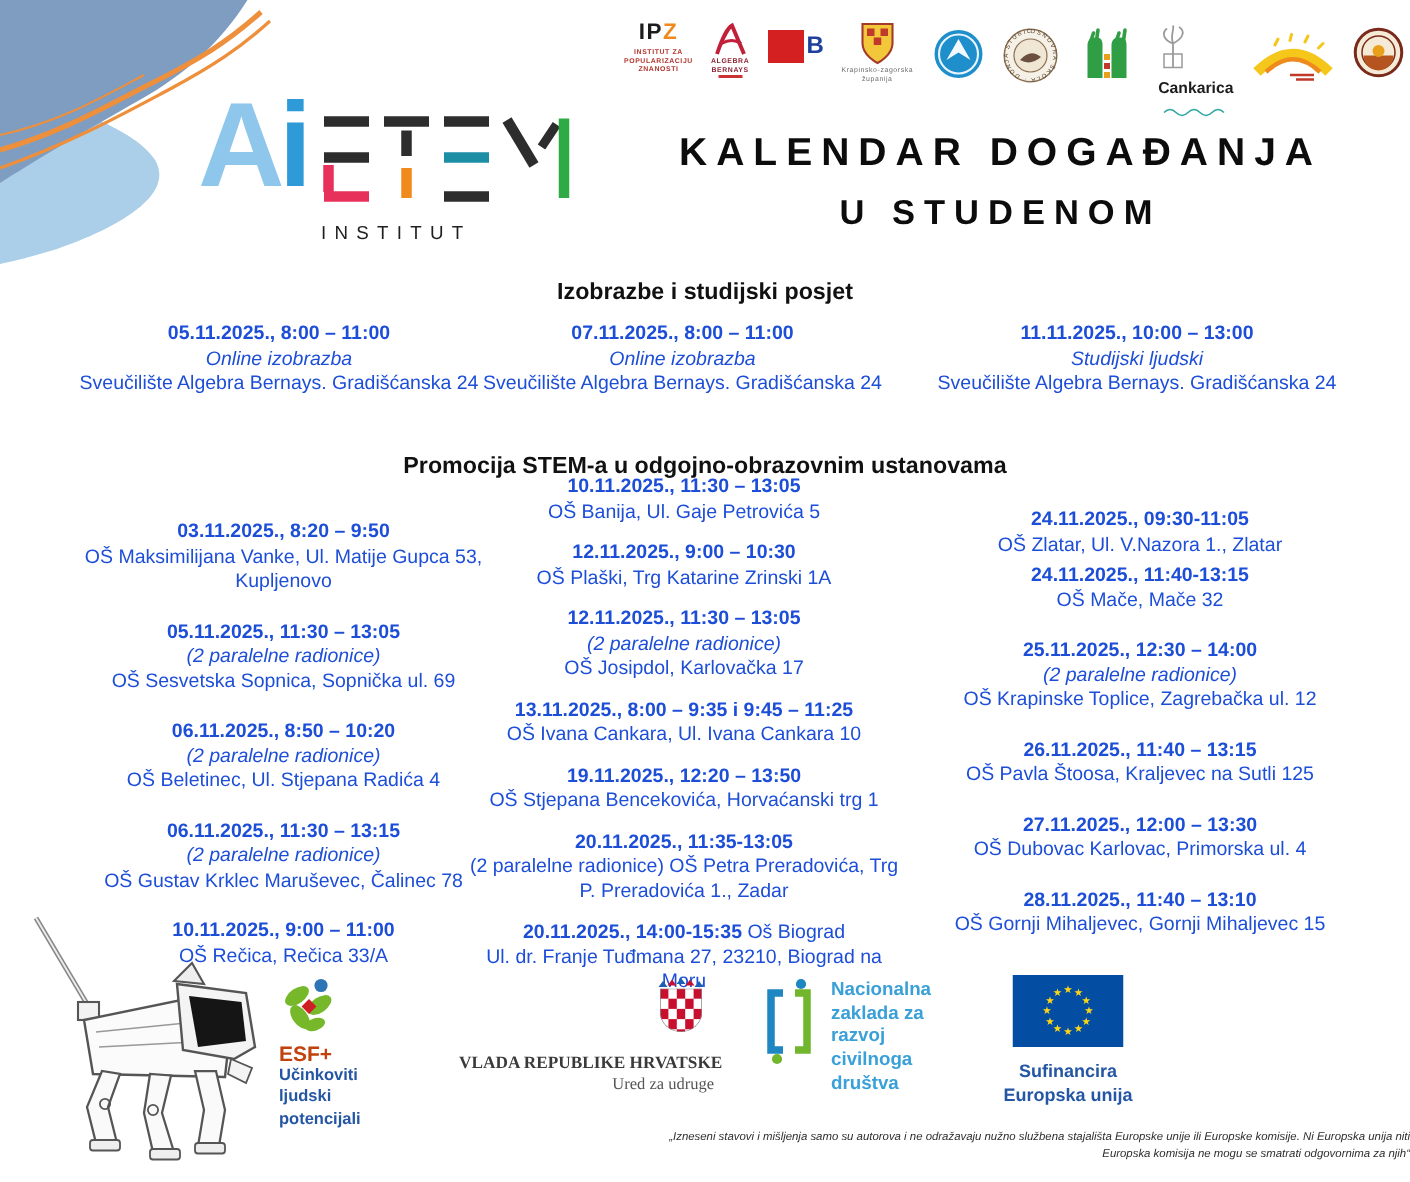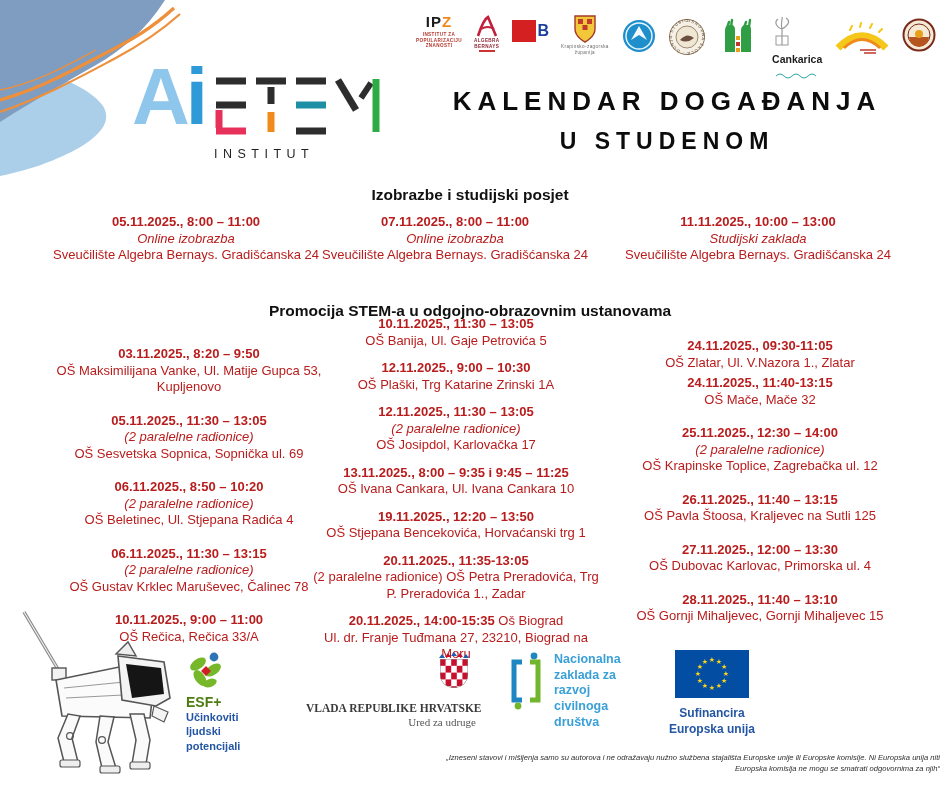--- a/index.html
+++ b/index.html
@@ -32,40 +32,40 @@
   .edukatori{margin-top:7px;font-size:12.5px;letter-spacing:5.5px;color:#1f1f1f;font-weight:500}
   
   .title{position:absolute;top:86px;left:452px;width:430px;text-align:center;font-weight:700;color:#0c0c0c}
   .title-1{font-size:26px;letter-spacing:6px;white-space:nowrap}
   .title-2{font-size:23px;letter-spacing:6px;margin-top:11px}
   
   .sec-head{position:absolute;left:0;width:940px;text-align:center;font-size:15.5px;font-weight:700;color:#111}
   .sh1{top:186px}
   .sh2{top:302px}
   
-  .col{position:absolute;text-align:center;font-size:13px;line-height:16.5px;color:#b91c1c}
+  .col{position:absolute;text-align:center;font-size:13px;line-height:16.5px;color:#1d4ed8}
   .sec1 .c1{top:214px;left:36px;width:300px}
   .sec1 .c2{top:214px;left:310px;width:290px}
   .sec1 .c3{top:214px;left:612px;width:292px}
   .sec2 .c1{top:346px;left:36px;width:306px}
   .sec2 .c2{top:316px;left:308px;width:296px}
   .sec2 .c3{top:338px;left:612px;width:296px}
   .event{margin-bottom:17px}
   .sec2 .c2 .event{margin-bottom:11px}
   .event.mb4{margin-bottom:4px}
   .event.tight{margin-bottom:2px}
   .ev-date{font-weight:700}
   .ev-date .suffix{font-weight:400}
   .ev-note{font-style:italic}
   
   .dog{position:absolute;left:4px;top:602px}
   
   .flogos{position:absolute;top:650px;left:186px;width:576px;display:flex;justify-content:space-between;align-items:flex-start}
   .esf{display:flex;flex-direction:column;width:92px}
-  .esf-brand{font-size:14px;font-weight:700;color:#4d7c0f;margin-top:2px}
+  .esf-brand{font-size:14px;font-weight:700;color:#c2410c;margin-top:2px}
   .esf-line{font-size:11px;font-weight:700;color:#2456a4;line-height:1.3}
   .vlada{width:170px;text-align:right;font-family:"Liberation Serif",serif}
   .vlada-l1{font-size:11.5px;font-weight:700;color:#3a3a3a;margin-top:4px;white-space:nowrap}
   .vlada-l2{font-size:11px;color:#555;margin-top:2px}
   .nzrcd{display:flex;align-items:flex-start;width:130px}
   .nz-txt{margin-left:6px;margin-top:2px}
   .nz-line{font-size:12.5px;font-weight:700;color:#3aa0d8;line-height:1.25}
   .eu{width:100px;text-align:center}
   .eu-l{font-size:12px;font-weight:700;color:#2456a4;line-height:1.3}
   .eu-flag{display:inline-block}
@@ -234,21 +234,21 @@
   <div class="col c2">
     <div class="event">
       <div class="ev-date">07.11.2025., 8:00 – 11:00</div>
       <div class="ev-note">Online izobrazba</div>
       <div class="ev-venue">Sveučilište Algebra Bernays. Gradišćanska 24</div>
     </div>
   </div>
   <div class="col c3">
     <div class="event">
       <div class="ev-date">11.11.2025., 10:00 – 13:00</div>
-      <div class="ev-note">Studijski zaklada</div>
+      <div class="ev-note">Studijski ljudski</div>
       <div class="ev-venue">Sveučilište Algebra Bernays. Gradišćanska 24</div>
     </div>
   </div>
 </div>
 
 <div class="sec-head sh2">Promocija STEM-a u odgojno-obrazovnim ustanovama</div>
 <div class="sec2">
 
   <div class="col c1">
     <div class="event">

